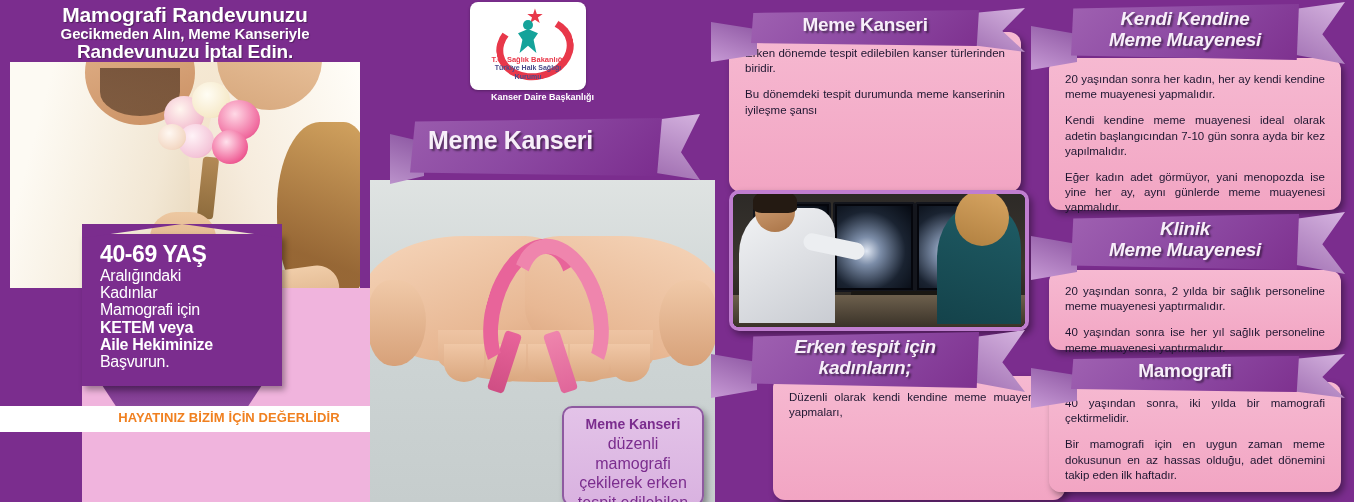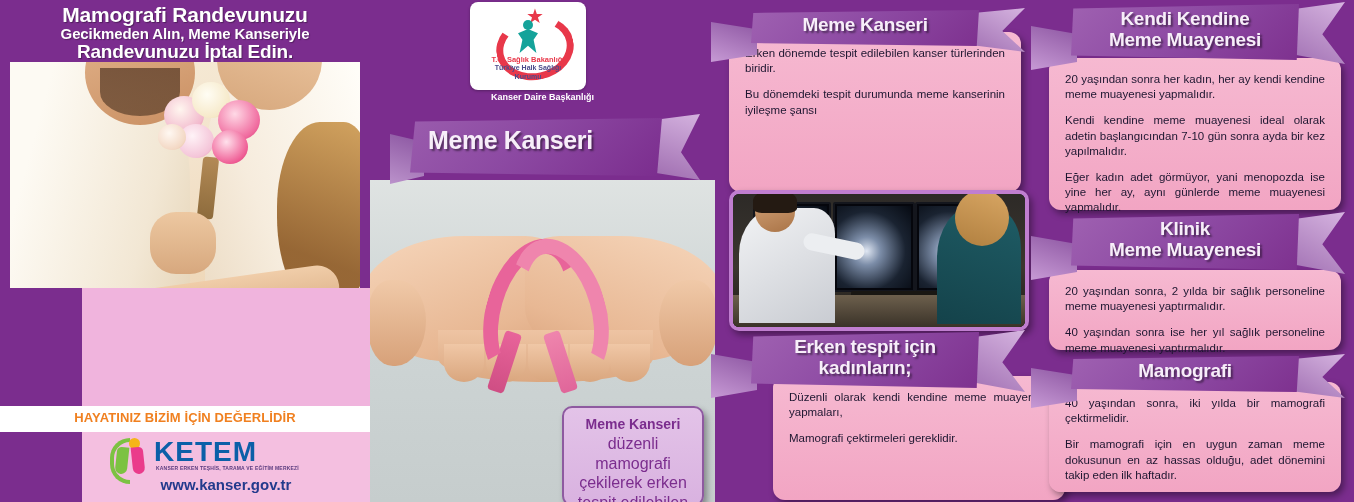--- a/index.html
+++ b/index.html
@@ -52,21 +52,21 @@
      clip-path:polygon(0 0,100% 0,88% 100%,12% 100%);opacity:.95;}
   #age-card .txt{position:absolute;left:18px;top:18px;width:176px;color:#fff;line-height:1.08;}
   #age-card .big{font-size:23px;font-weight:bold;letter-spacing:-.4px;}
   #age-card .reg{font-size:16px;letter-spacing:-.3px;}
   #age-card .bold{font-size:16px;font-weight:bold;letter-spacing:-.3px;}
 
   #left-pinkband{position:absolute;left:82px;top:288px;width:288px;height:214px;background:#f0b4dd;z-index:1;}
   #left-pinkband2{position:absolute;left:0px;top:288px;width:82px;height:214px;background:#7b2d8e;z-index:1;}
   #left-whiteband{position:absolute;left:0;top:406px;width:370px;height:26px;background:#ffffff;z-index:7;}
   #left-slogan{position:absolute;left:0;top:410px;width:370px;text-align:center;color:#f08020;
-     font-size:13px;font-weight:bold;letter-spacing:.1px;z-index:8;}
+     font-size:13px;font-weight:bold;letter-spacing:.1px;z-index:8;padding-left:44px;}
   #ketem-block{position:absolute;left:82px;top:432px;width:288px;height:70px;background:#f4bfe0;z-index:7;}
   #ketem-logo{position:absolute;left:30px;top:4px;width:230px;height:40px;}
   #ketem-logo .swoosh{position:absolute;left:0;top:2px;width:40px;height:36px;}
   #ketem-logo .sw-dot{position:absolute;left:17px;top:0;width:11px;height:11px;border-radius:50%;background:#f5b518;}
   #ketem-logo .sw-l{position:absolute;left:4px;top:9px;width:12px;height:27px;border-radius:6px 0 8px 8px;background:#7cc242;transform:rotate(6deg);}
   #ketem-logo .sw-r{position:absolute;left:20px;top:9px;width:12px;height:27px;border-radius:0 6px 8px 8px;background:#ea3b8b;transform:rotate(-6deg);}
   #ketem-logo .sw-arc{position:absolute;left:-2px;top:0px;width:16px;height:38px;border:4px solid #7cc242;border-right:0;border-radius:20px 0 0 20px;}
   #ketem-logo .word{position:absolute;left:42px;top:0px;color:#0b5fa8;font-size:28px;font-weight:bold;letter-spacing:1px;
      font-family:"Liberation Sans",sans-serif;}
   #ketem-logo .sub{position:absolute;left:44px;top:29px;color:#5a3b7e;font-size:5px;font-weight:bold;letter-spacing:.2px;}
@@ -125,21 +125,21 @@
   #fact-card .hd{position:absolute;left:0;top:8px;width:138px;text-align:center;color:#7b2d8e;font-size:14px;font-weight:bold;}
   #fact-card .bd{position:absolute;left:6px;top:26px;width:126px;text-align:center;color:#7b2d8e;font-size:16px;line-height:1.22;}
 
   
   #right-panel{position:absolute;left:715px;top:0;width:639px;height:502px;background:#7b2d8e;}
 
   .card{position:absolute;}
   .band{position:absolute;left:28px;top:0;width:228px;height:36px;
      background:linear-gradient(135deg,#9f61b1 0%,#8d4aa3 50%,#7e318f 100%);
      clip-path:polygon(1% 8%,100% 0,99% 100%,0 92%);z-index:3;}
-  .band.tall{height:56px;}
+  .band.tall{height:56px;font-style:italic;}
   .band .bt{position:absolute;left:0;top:4px;width:228px;text-align:center;color:#f7eef9;
      font-size:19px;font-weight:bold;letter-spacing:-.3px;text-shadow:2px 2px 2px rgba(0,0,0,.45);line-height:1.12;}
   .fold-right{position:absolute;left:248px;top:-2px;width:54px;height:44px;z-index:2;
      background:linear-gradient(210deg,#d6b4e0,#a06fb2);clip-path:polygon(0 12%,100% 0,58% 52%,100% 100%,0 84%);}
   .fold-right.tall{height:62px;}
   .fold-left{position:absolute;left:-12px;top:12px;width:46px;height:40px;z-index:2;
      background:linear-gradient(20deg,#c79ad5,#8d56a2);clip-path:polygon(0 0,100% 18%,100% 82%,0 100%);}
   .fold-left.tall{top:22px;height:44px;}
 
   .panel{position:absolute;left:6px;width:292px;background:#f4acc8;
@@ -198,37 +198,38 @@
         <div class="fl" style="left:20px;top:44px;width:36px;height:34px;background:radial-gradient(circle at 40% 35%,#fff3f7,#f4c4d8 70%,#e07aa4)"></div>
         <div class="fl" style="left:54px;top:50px;width:36px;height:34px;background:radial-gradient(circle at 40% 35%,#ffe1ec,#ef5d95 70%,#c92a63)"></div>
         <div class="fl" style="left:0px;top:44px;width:28px;height:26px;background:radial-gradient(circle at 40% 35%,#fff8f2,#f3d8c4 70%,#ddb193)"></div>
       </div>
       <div class="cp-hand2"></div>
       <div class="cp-arm"></div>
       <div class="cp-hand"></div>
       <div class="cp-bracelet"></div>
     </div>
 
+    <div id="age-card">
+      <div class="tail"></div>
+      <div class="body"></div>
+      <div class="notch"></div>
+      <div class="txt">
+        <div class="big">40-69 YAŞ</div>
+        <div class="reg">Aralığındaki</div>
+        <div class="reg">Kadınlar</div>
+        <div class="reg">Mamografi için</div>
+        <div class="bold">KETEM veya</div>
+        <div class="bold">Aile Hekiminize</div>
+        <div class="reg">Başvurun.</div>
+      </div>
+    </div>
 
     <div id="left-whiteband"></div>
     <div id="left-slogan">HAYATINIZ BİZİM İÇİN DEĞERLİDİR</div>
 
-    <div id="ketem-block">
-      <div id="ketem-logo">
-        <div class="swoosh">
-          <div class="sw-arc"></div>
-          <div class="sw-dot"></div>
-          <div class="sw-l"></div>
-          <div class="sw-r"></div>
-        </div>
-        <div class="word">KETEM</div>
-        <div class="sub">KANSER ERKEN TEŞHİS, TARAMA VE EĞİTİM MERKEZİ</div>
-      </div>
-      <div id="ketem-url">www.kanser.gov.tr</div>
-    </div>
   </div>
 
   <div id="center-panel">
 
     <div id="moh-logo">
       <div class="crescent"></div>
       <div class="star">★</div>
       <div class="figure-head"></div>
       <div class="figure-body"></div>
       <div class="t1">T.C. Sağlık Bakanlığı</div>
@@ -306,21 +307,20 @@
         <div class="mp-doc-arm"></div>
         <div class="mp-pat"></div>
         <div class="mp-pat-head"></div>
       </div>
     </div>
 
     <div class="card" style="left:8px;top:332px;width:310px;">
       <div class="panel" style="top:44px;height:124px;margin-left:44px;">
         <div class="inner">
           <p>Düzenli olarak kendi kendine meme muayenesi yapmaları,</p>
-          <p>Mamografi çektirmeleri gereklidir.</p>
         </div>
       </div>
       <div class="fold-left tall"></div>
       <div class="fold-right tall"></div>
       <div class="band tall">
         <div class="bt">
           <span>Erken tespit için</span><br>
           <span>kadınların;</span>
         </div>
       </div>

